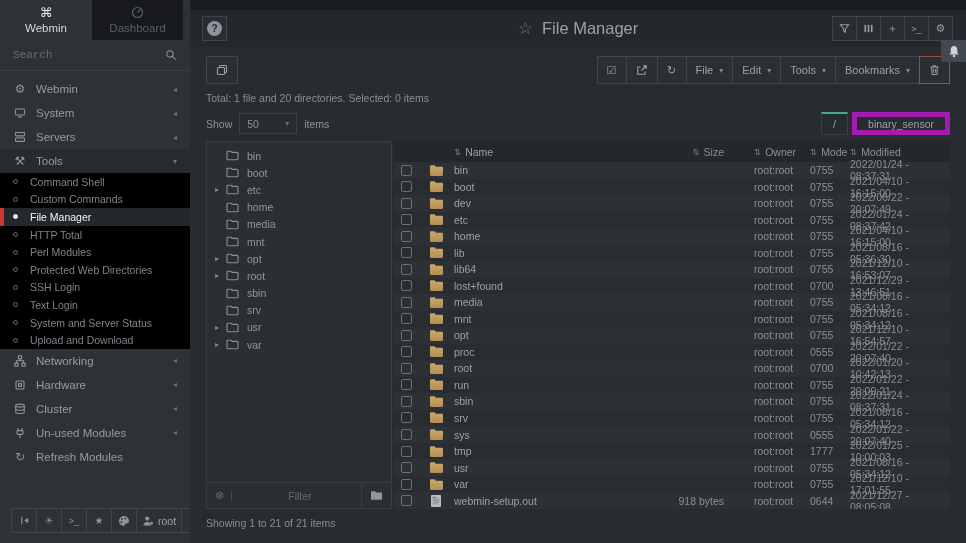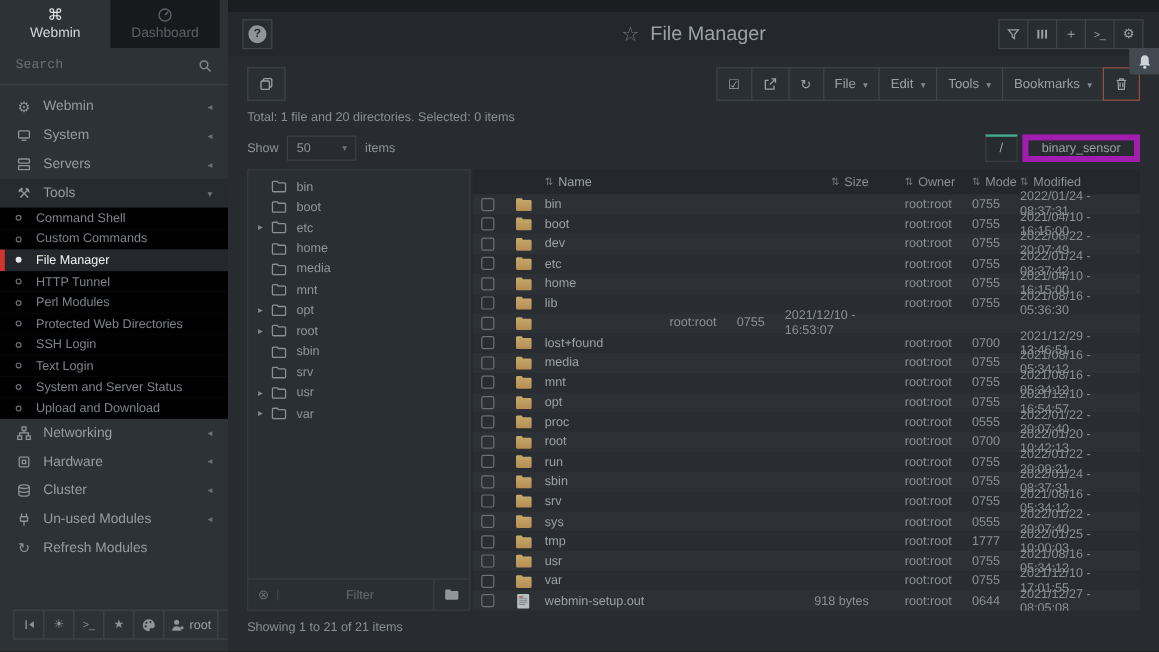--- a/index.html
+++ b/index.html
@@ -176,21 +176,21 @@
         <div class="sub">
           <span class="bullet"></span>
           <span class="slabel">Custom Commands</span>
         </div>
         <div class="sub active">
           <span class="bullet"></span>
           <span class="slabel">File Manager</span>
         </div>
         <div class="sub">
           <span class="bullet"></span>
-          <span class="slabel">HTTP Tunnel</span>
+          <span class="slabel">HTTP Total</span>
         </div>
         <div class="sub">
           <span class="bullet"></span>
           <span class="slabel">Perl Modules</span>
         </div>
         <div class="sub">
           <span class="bullet"></span>
           <span class="slabel">Protected Web Directories</span>
         </div>
         <div class="sub">
@@ -719,20 +719,21 @@
                       <defs>
                         <linearGradient id="fg" x1="0" y1="0" x2="0" y2="1">
                           <stop offset="0" stop-color="#c7a96c"></stop>
                           <stop offset="1" stop-color="#b58e52"></stop>
                         </linearGradient>
                       </defs>
                       <path d="M1 2.4c0-.6.5-1.1 1.1-1.1h3.6l1.1 1.4h6.1c.6 0 1.1.5 1.1 1.1v7c0 .6-.5 1.1-1.1 1.1H2.1C1.5 11.9 1 11.4 1 10.8z" fill="url(#fg)"></path>
                     </svg>
                   </span>
                 </span>
+                <span class="col-name">lib64</span>
                 <span class="col-size"></span>
                 <span class="col-owner">root:root</span>
                 <span class="col-mode">0755</span>
                 <span class="col-mod">2021/12/10 - 16:53:07</span>
               </div>
               <div class="trow">
                 <span class="col-check">
                   <span class="cb"></span>
                 </span>
                 <span class="col-icon">

